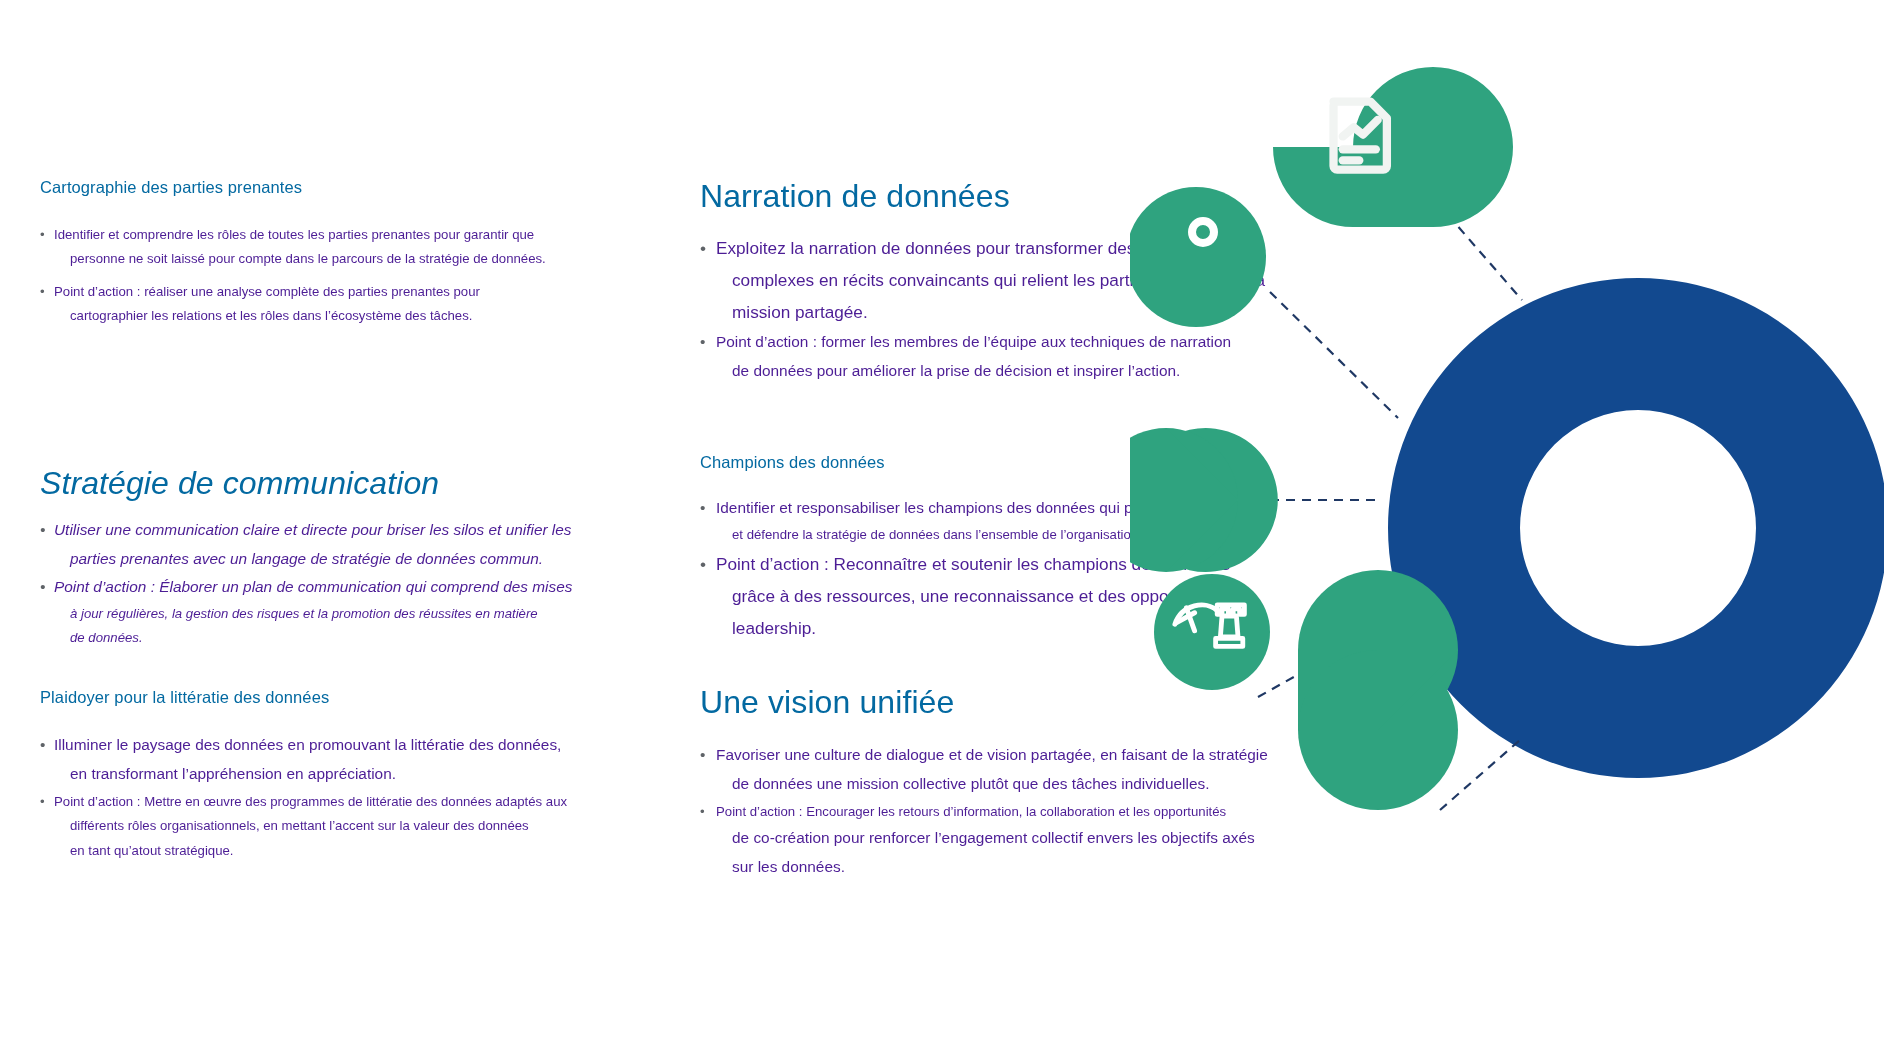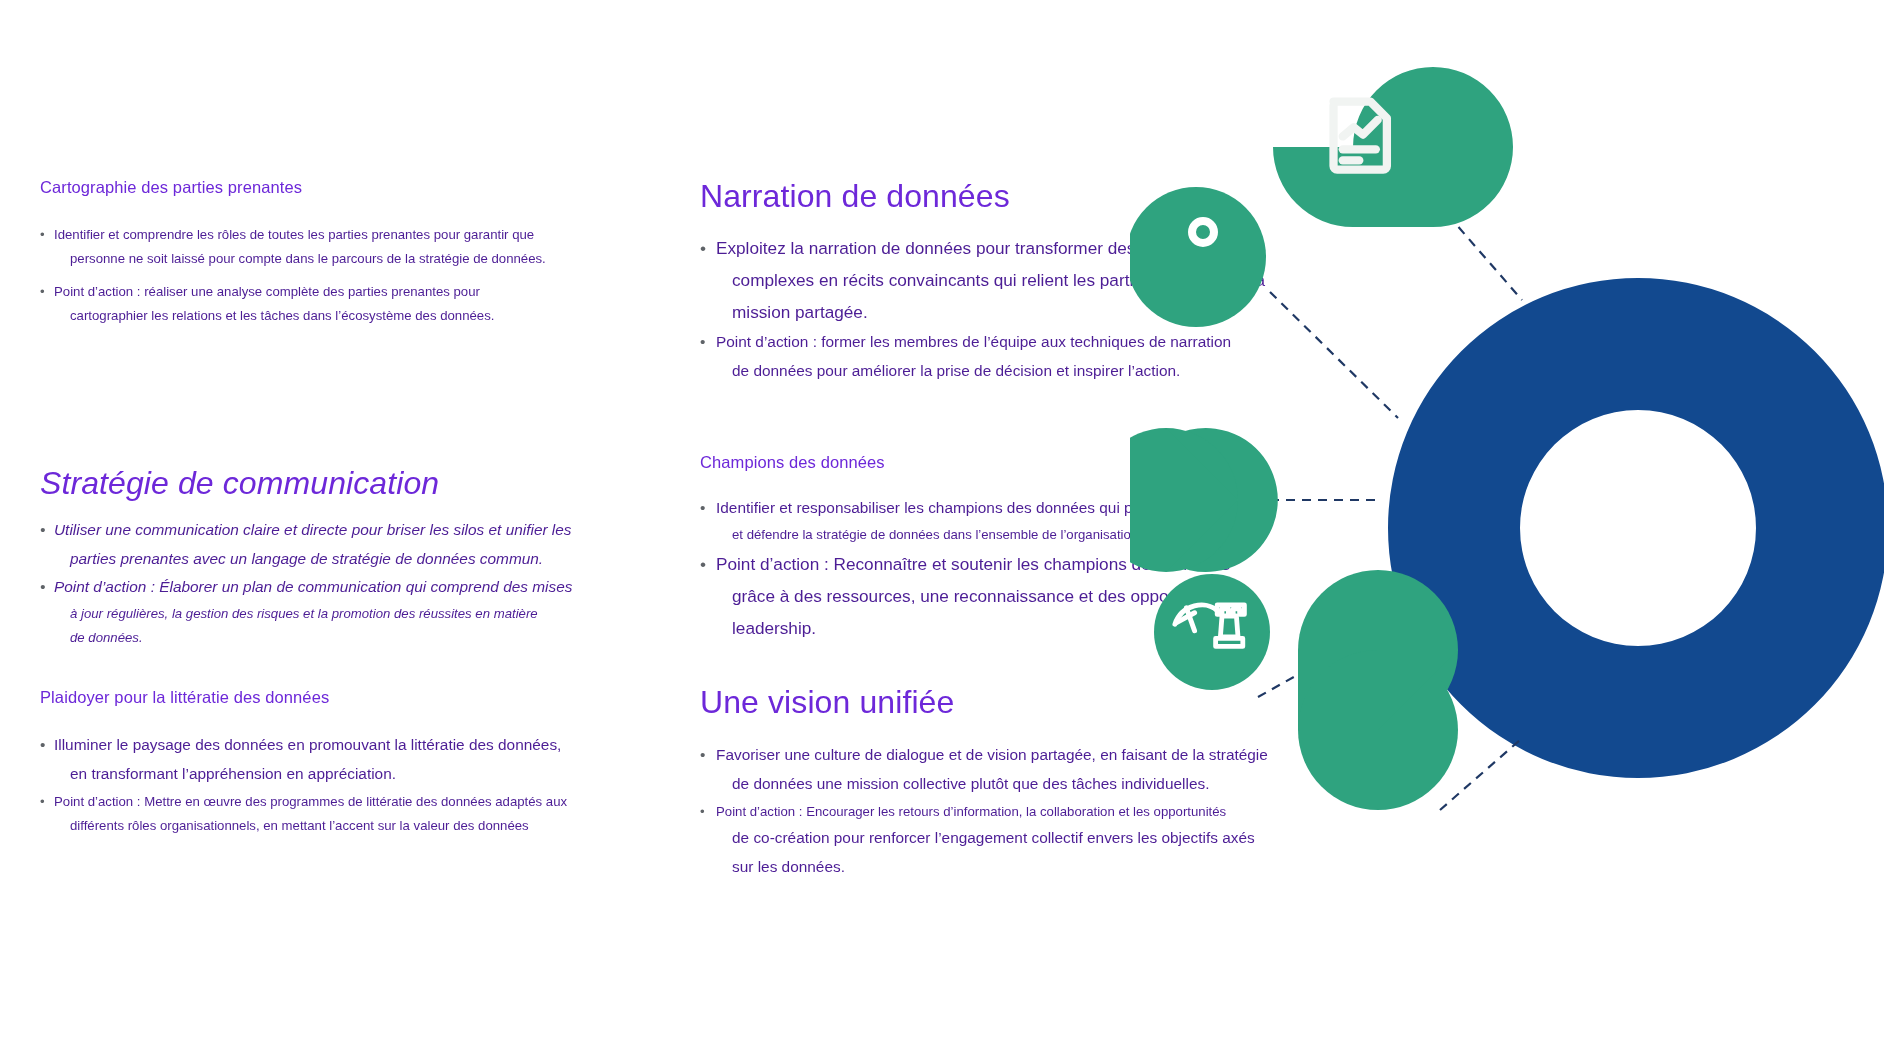--- a/index.html
+++ b/index.html
@@ -26,21 +26,21 @@
   .col {
     position: absolute;
     top: 0;
   }
   .col-left  { left: 40px;  width: 560px; }
   .col-mid   { left: 700px; width: 640px; }
 
   .block { position: absolute; }
 
   .heading {
-    color: #6d28d9;
+    color: #0369a1;
     font-weight: 400;
     letter-spacing: 0.1px;
     white-space: nowrap;
   }
   .h-sm { font-size: 16.5px; }
   .h-lg { font-size: 32px; }
 
   .bullets { margin: 0; padding: 0; list-style: none; }
 
   .bullet {
@@ -87,21 +87,21 @@
 
     <div class="block" style="top:178px; left:0; width:540px;">
       <div class="heading h-sm">Cartographie des parties prenantes</div>
       <div class="bullets" style="margin-top:26px;">
         <div class="bullet t-13">
           <span>Identifier et comprendre les rôles de toutes les parties prenantes pour garantir que</span>
           <span class="cont">personne ne soit laissé pour compte dans le parcours de la stratégie de données.</span>
         </div>
         <div class="bullet t-13" style="margin-top:8px;">
           <span>Point d’action : réaliser une analyse complète des parties prenantes pour</span>
-          <span class="cont">cartographier les relations et les tâches dans l’écosystème des données.</span>
+          <span class="cont">cartographier les relations et les rôles dans l’écosystème des tâches.</span>
         </div>
       </div>
     </div>
 
     <div class="block" style="top:465px; left:0; width:545px;font-style:italic;">
       <div class="heading h-lg">Stratégie de communication</div>
       <div class="bullets" style="margin-top:14px;">
         <div class="bullet t-15">
           <span>Utiliser une communication claire et directe pour briser les silos et unifier les</span>
           <span class="cont">parties prenantes avec un langage de stratégie de données commun.</span>
@@ -117,20 +117,21 @@
     <div class="block" style="top:688px; left:0; width:545px;">
       <div class="heading h-sm">Plaidoyer pour la littératie des données</div>
       <div class="bullets" style="margin-top:24px;">
         <div class="bullet t-15">
           <span>Illuminer le paysage des données en promouvant la littératie des données,</span>
           <span class="cont">en transformant l’appréhension en appréciation.</span>
         </div>
         <div class="bullet t-13" style="margin-top:2px;">
           <span>Point d’action : Mettre en œuvre des programmes de littératie des données adaptés aux</span>
           <span class="cont">différents rôles organisationnels, en mettant l’accent sur la valeur des données</span>
+          <span class="cont">en tant qu’atout stratégique.</span>
         </div>
       </div>
     </div>
   </div>
 
   <div class="col col-mid">
 
     <div class="block" style="top:178px; left:0; width:600px;">
       <div class="heading h-lg">Narration de données</div>
       <div class="bullets" style="margin-top:18px;">

